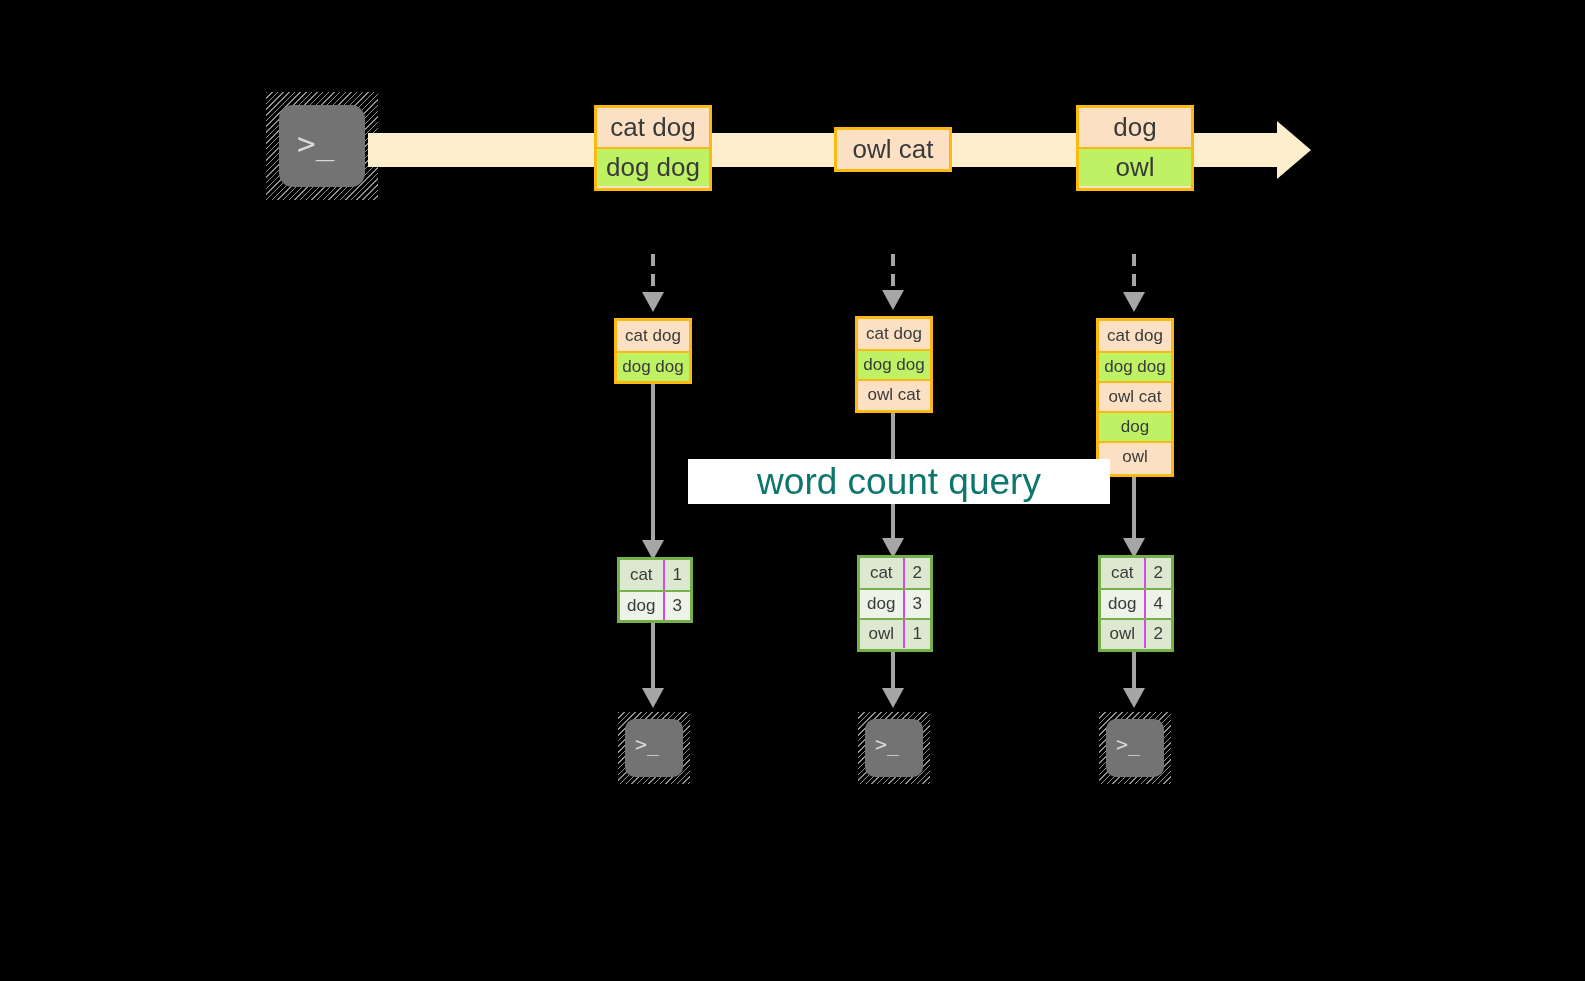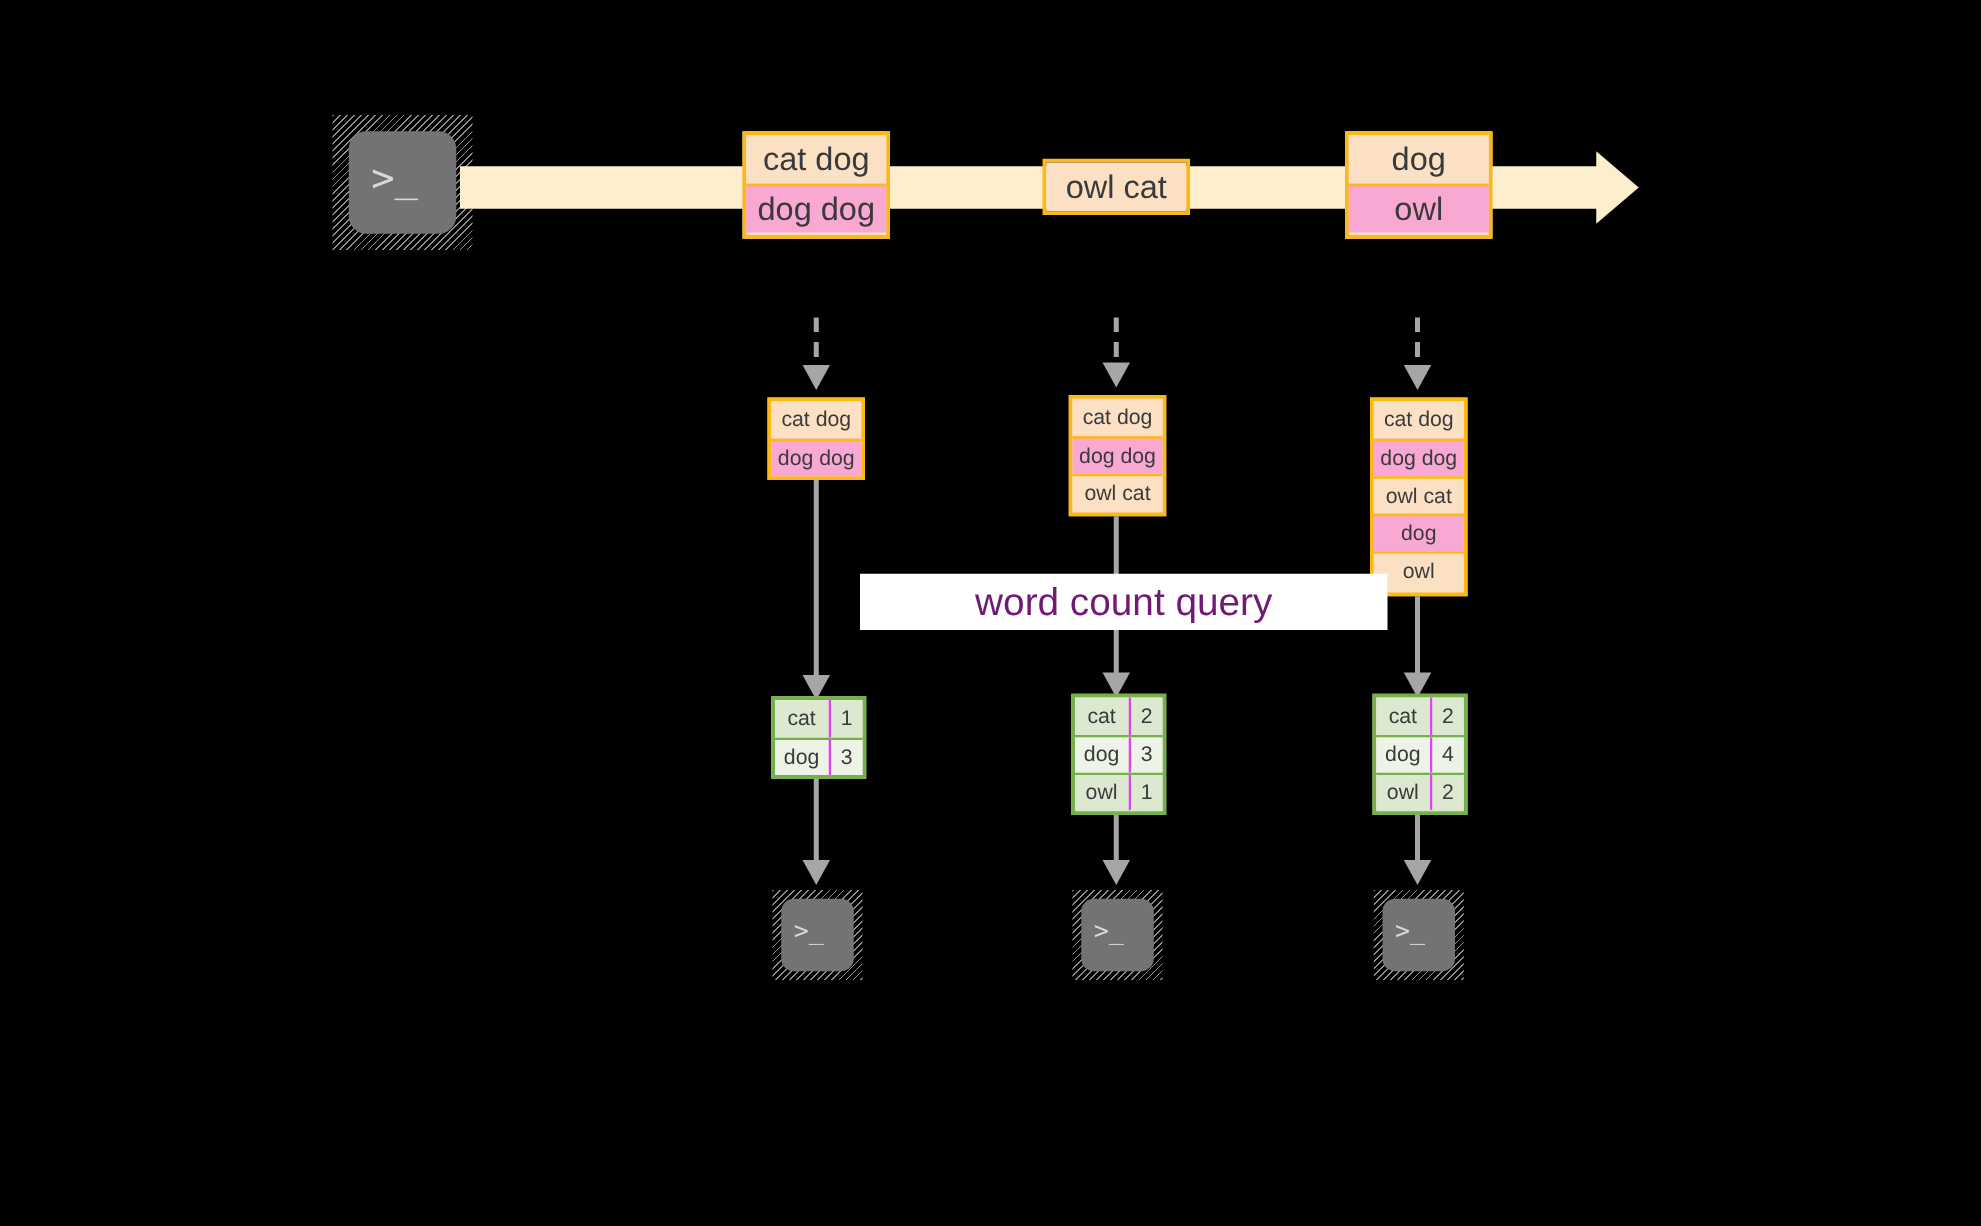--- a/index.html
+++ b/index.html
@@ -68,21 +68,21 @@
   }
   .ebox .row {
     box-sizing: border-box;
     display: flex;
     align-items: center;
     justify-content: center;
     color: #3a3a3a;
     white-space: nowrap;
   }
   .ebox .row.alt {
-    background: #f9a8d4;
+    background: #bef264;
   }
   .ebox .row.dark {
     background: #fbe0c4;
   }
   .ebox .row + .row {
     border-top: 2px solid #fdb913;
   }
 
   .ebox.big .row {
     height: 39px;
@@ -152,22 +152,22 @@
     border-top: 20px solid #a6a6a6;
   }
 
   
   .query-band {
     position: absolute;
     background: #ffffff;
     display: flex;
     align-items: center;
     justify-content: center;
-    color: #701a75;
-    font-size: 31px;
+    color: #0f766e;
+    font-size: 37px;
     white-space: nowrap;
   }
 </style>
 </head>
 <body>
 
 <div id="stage">
 
   <div class="terminal" style="left:266px; top:92px; width:112px; height:108px;">
     <div class="hatch"></div>

